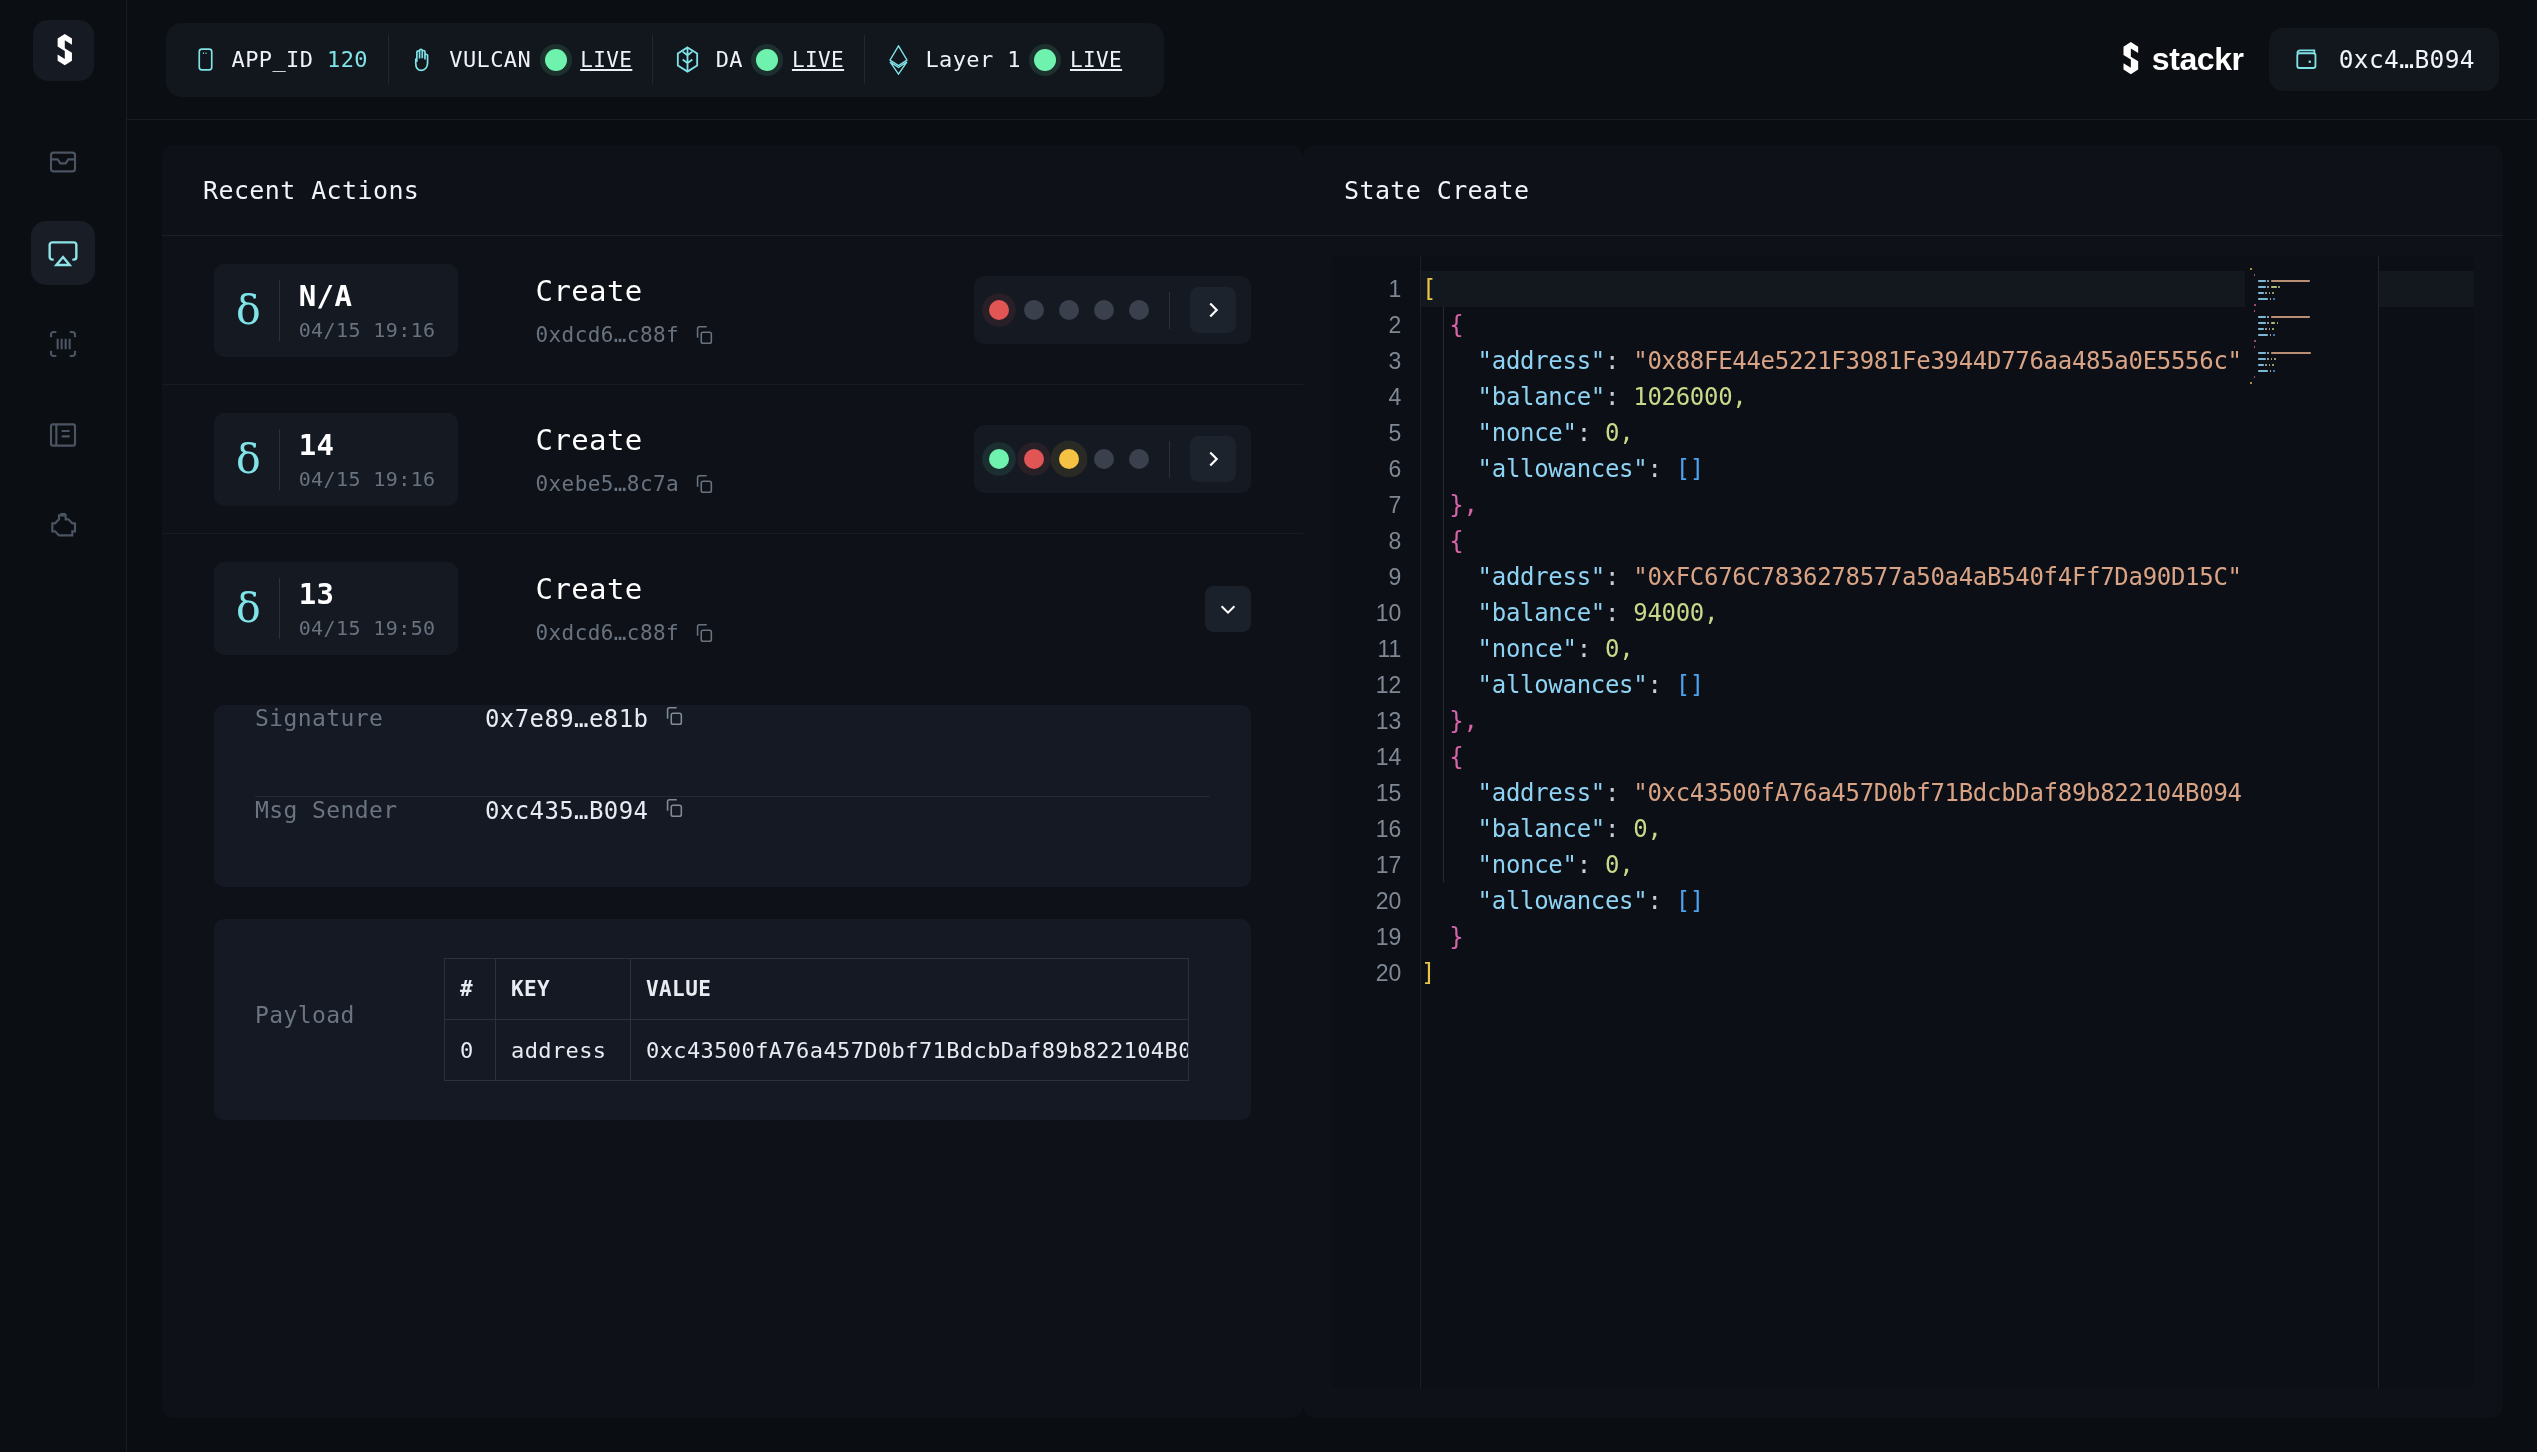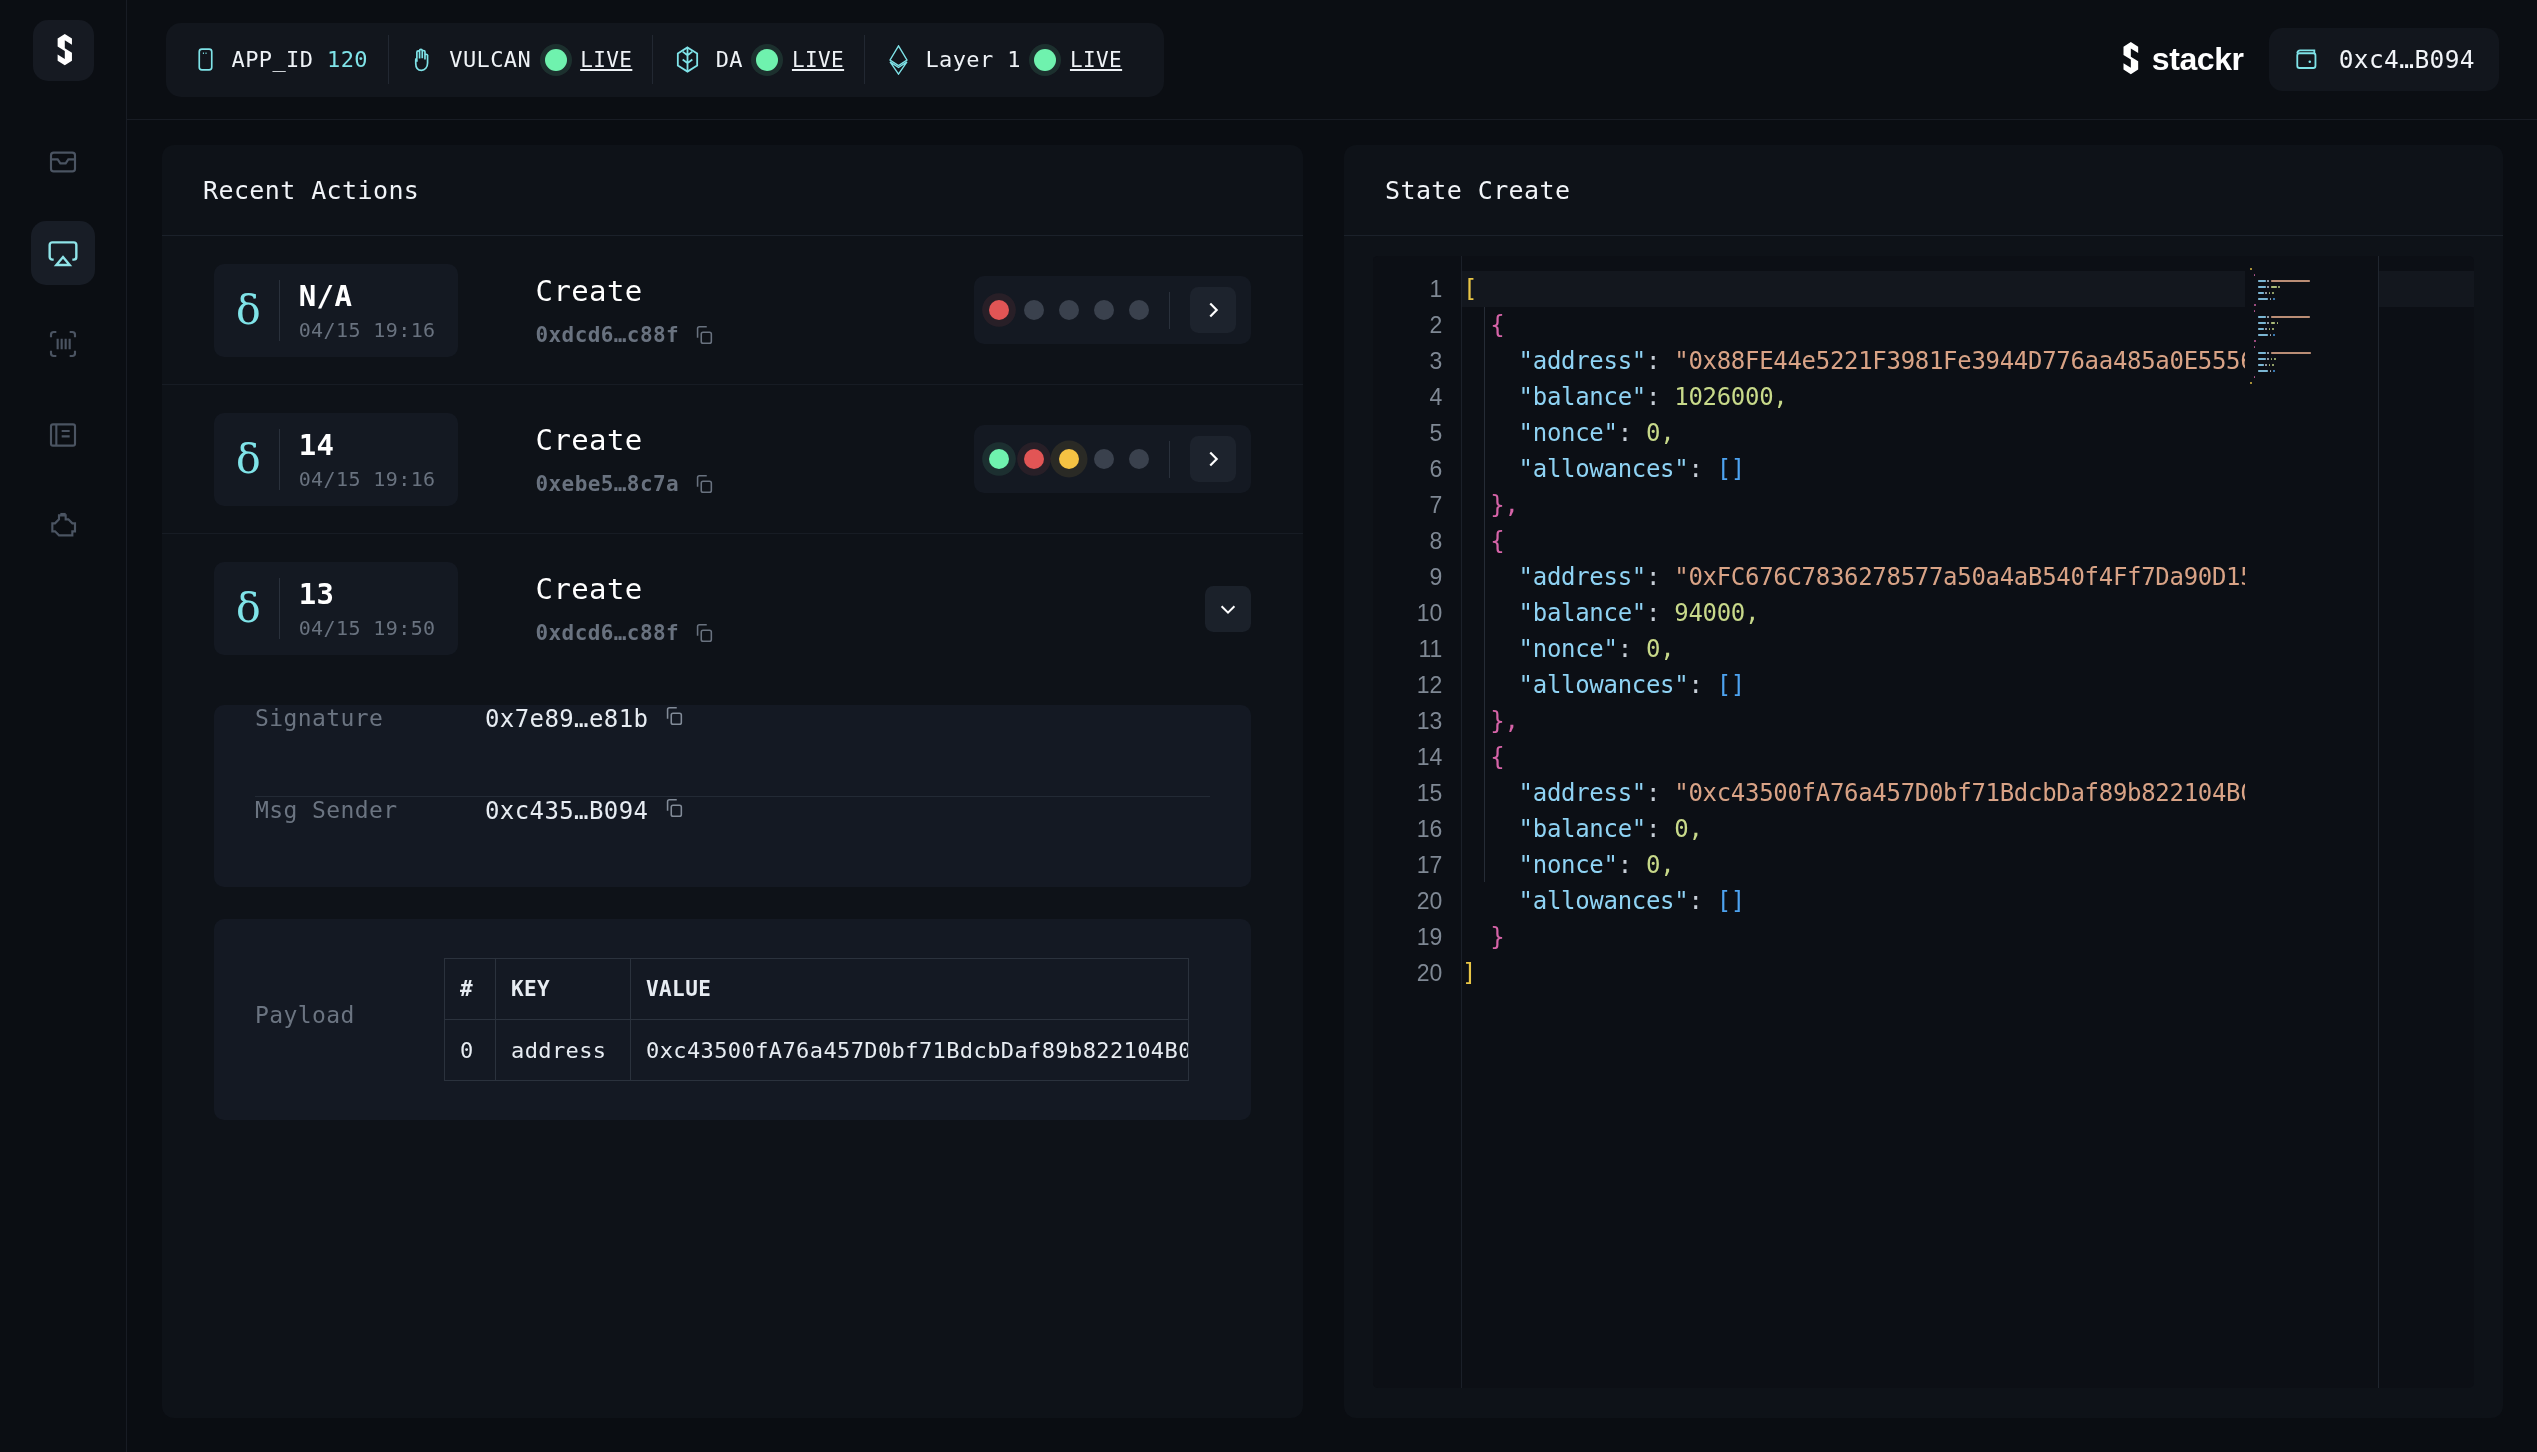--- a/index.html
+++ b/index.html
@@ -69,21 +69,21 @@
   .topbar-right { margin-left: auto; display: flex; align-items: center; gap: 25px; }
   .brand { display: flex; align-items: center; gap: 12px; }
   .brand-name { color: #ffffff; font-size: 32px; font-family: "Liberation Sans", sans-serif; font-weight: 700; letter-spacing: -0.4px; }
   .wallet-pill {
     background: #12161d; border-radius: 13.5px; height: 63px;
     display: flex; align-items: center; gap: 17px; padding: 0 24px;
   }
   .wallet-addr { color: #f1f4f8; font-size: 24.5px; letter-spacing: 0.4px; }
 
   
-  .body { flex: 1; display: flex; padding: 25px 35px 35px 35px; gap: 41px; min-height: 0; }
+  .body { flex: 1; display: flex; padding: 25px 35px 35px 35px; min-height: 0; }
   .panel {
     background: #0e1218;
     border-radius: 12px;
     display: flex; flex-direction: column;
     min-height: 0; overflow: hidden;
   }
   .panel-left  { width: 1141px; flex: 0 0 1141px; }
   .panel-right { flex: 1; min-width: 0; }
   .panel-head {
     height: 91px; flex: 0 0 91px;
@@ -121,21 +121,21 @@
   }
   .delta { color: #7fe3e8; font-size: 41px; font-family: "DejaVu Serif", serif; line-height: 1; }
   .badge-sep { width: 0.8px; height: 61px; background: #2a313c; }
   .badge-txt { display: flex; flex-direction: column; gap: 5px; }
   .act-no { color: #ffffff; font-size: 29px; font-weight: 700; letter-spacing: 0.4px; font-family: "DejaVu Sans Mono", monospace; }
   .act-time { color: #69727f; font-size: 20px; letter-spacing: 0.4px; }
 
   .act-mid { margin-left: 78px; display: flex; flex-direction: column; gap: 15px; }
   .act-name { color: #ffffff; font-size: 29px; letter-spacing: 0.4px; }
   .act-hash-wrap { display: flex; align-items: center; gap: 13.5px; }
-  .act-hash { color: #69727f; font-size: 21px; letter-spacing: 0.4px; font-weight: bold; }
+  .act-hash { color: #69727f; font-size: 21px; letter-spacing: 0.4px; }
   .copy-ico { color: #69727f; display: flex; }
   .copy-ico svg { display: block; }
 
   .act-right { margin-left: auto; display: flex; align-items: center; }
   .dotgroup {
     background: #141922; border-radius: 10px;
     display: flex; align-items: center; padding: 11px 15px; gap: 15px;
   }
   .sdot { width: 20px; height: 20px; border-radius: 50%; background: #3a414d; }
   .sdot.red    { background: #e25555; box-shadow: 0 0 0 6.8px rgba(226,85,85,.10); }

